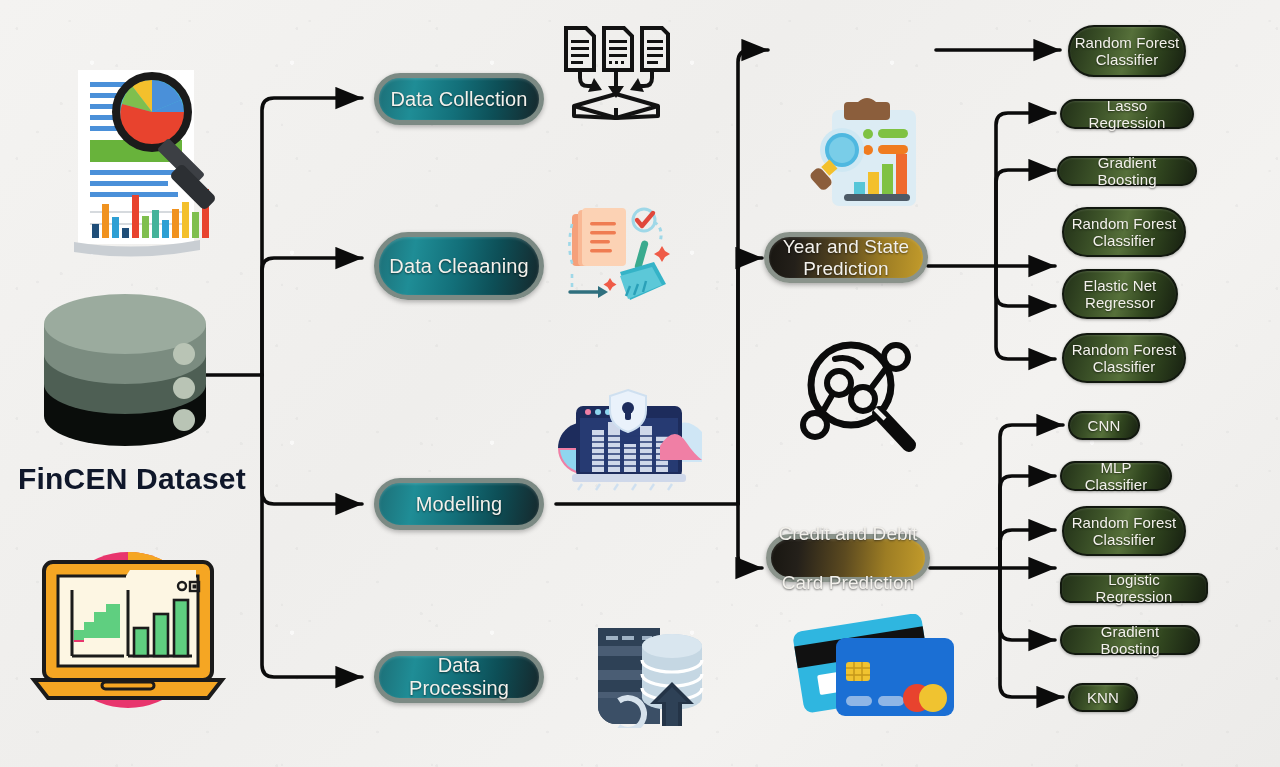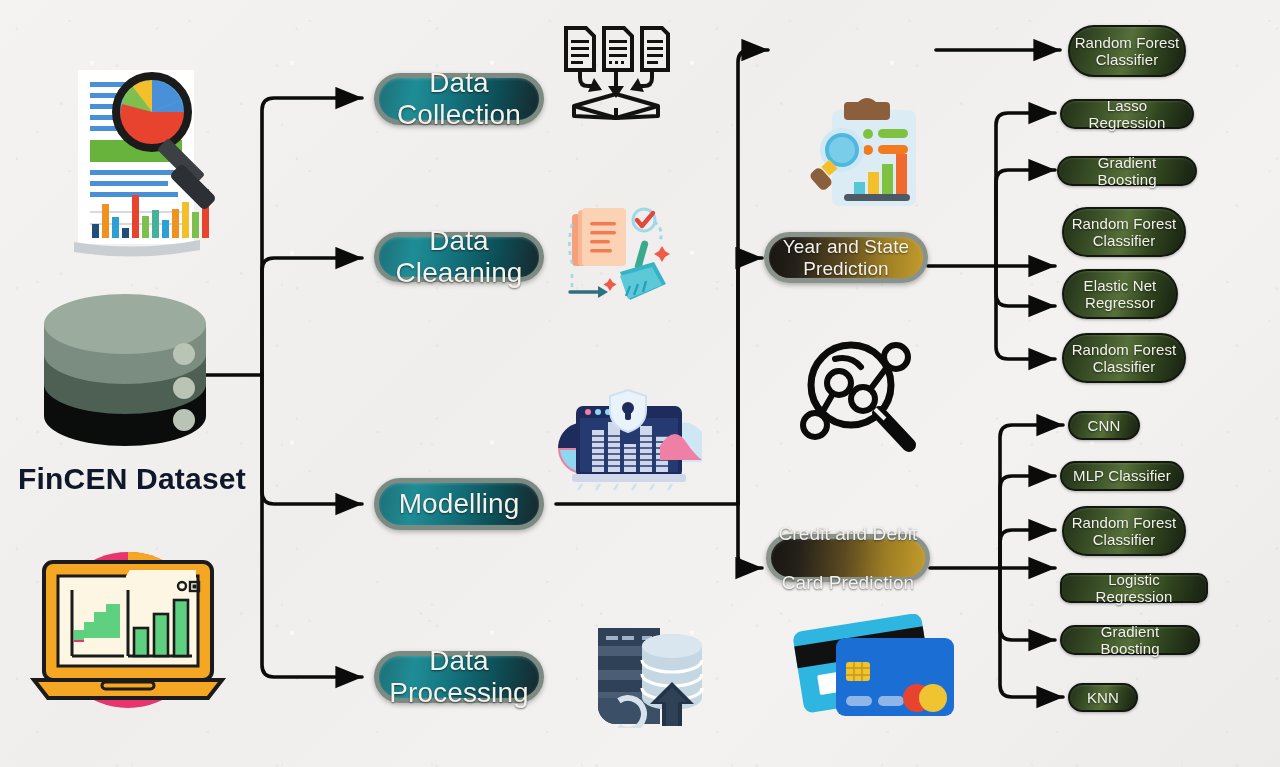--- a/index.html
+++ b/index.html
@@ -34,21 +34,21 @@
     color:#f3f1ec;
     border-radius:999px;
     box-sizing:border-box;
     line-height:1.15;
     text-shadow:0 1px 2px rgba(0,0,0,.55);
     letter-spacing:.1px;
   }
   .stage{
     border:5px solid #7c8a84;
     background:linear-gradient(100deg,#1d6f77 0%,#1f8d96 22%,#13707a 48%,#0d4f57 72%,#16282c 100%);
-    font-size:28px;
+    font-size:20px;
     box-shadow:0 2px 5px rgba(0,0,0,.28), inset 0 1px 3px rgba(255,255,255,.18);
     text-align:center;
   }
   .task{
     border:5px solid #8a938b;
     background:linear-gradient(95deg,#181611 0%,#24201a 18%,#5c4a20 48%,#9d7d24 74%,#c29b2b 100%);
     font-size:19px;
     box-shadow:0 2px 5px rgba(0,0,0,.3), inset 0 1px 3px rgba(255,255,255,.14);
   }
   .model{
@@ -197,21 +197,21 @@
       <rect x="126" y="76" width="14" height="42" fill="#5fcf80" stroke="#1b1b1b" stroke-width="2.6"></rect>
       <rect x="146" y="62" width="14" height="56" fill="#5fcf80" stroke="#1b1b1b" stroke-width="2.6"></rect>
       <path d="M6,142 h188 l-14,18 H20 z" fill="#f5a623" stroke="#1b1b1b" stroke-width="4"></path>
       <rect x="74" y="144" width="52" height="7" rx="3.5" fill="#f5a623" stroke="#1b1b1b" stroke-width="3"></rect>
     </svg>
   </div>
 
   <div class="node stage" style="left:374px;top:73px;width:170px;height:52px;">
     <span class="node-label">Data Collection</span>
   </div>
-  <div class="node stage" style="left:374px;top:232px;width:170px;height:50px;">
+  <div class="node stage" style="left:374px;top:232px;width:170px;height:68px;">
     <span class="node-label">Data Cleaaning</span>
   </div>
   <div class="node stage" style="left:374px;top:478px;width:170px;height:52px;">
     <span class="node-label">Modelling</span>
   </div>
   <div class="node stage" style="left:374px;top:651px;width:170px;height:52px;">
     <span class="node-label">Data Processing</span>
   </div>
 
   <div class="icon-box" style="left:560px;top:18px;width:112px;height:106px;">
@@ -453,21 +453,21 @@
     <span>Regressor</span>
   </div>
   <div class="node model" style="left:1062px;top:333px;width:124px;height:50px;flex-direction:column;">
     <span>Random Forest</span>
     <span>Classifier</span>
   </div>
 
   <div class="node model" style="left:1068px;top:411px;width:72px;height:29px;">
     <span class="node-label">CNN</span>
   </div>
-  <div class="node model" style="left:1060px;top:461px;width:124px;height:30px;">
+  <div class="node model" style="left:1060px;top:461px;width:112px;height:30px;">
     <span class="node-label">MLP Classifier</span>
   </div>
   <div class="node model" style="left:1062px;top:506px;width:124px;height:50px;flex-direction:column;">
     <span>Random Forest</span>
     <span>Classifier</span>
   </div>
   <div class="node model" style="left:1060px;top:573px;width:148px;height:30px;border-radius:10px;">
     <span class="node-label">Logistic Regression</span>
   </div>
   <div class="node model" style="left:1060px;top:625px;width:140px;height:30px;">

